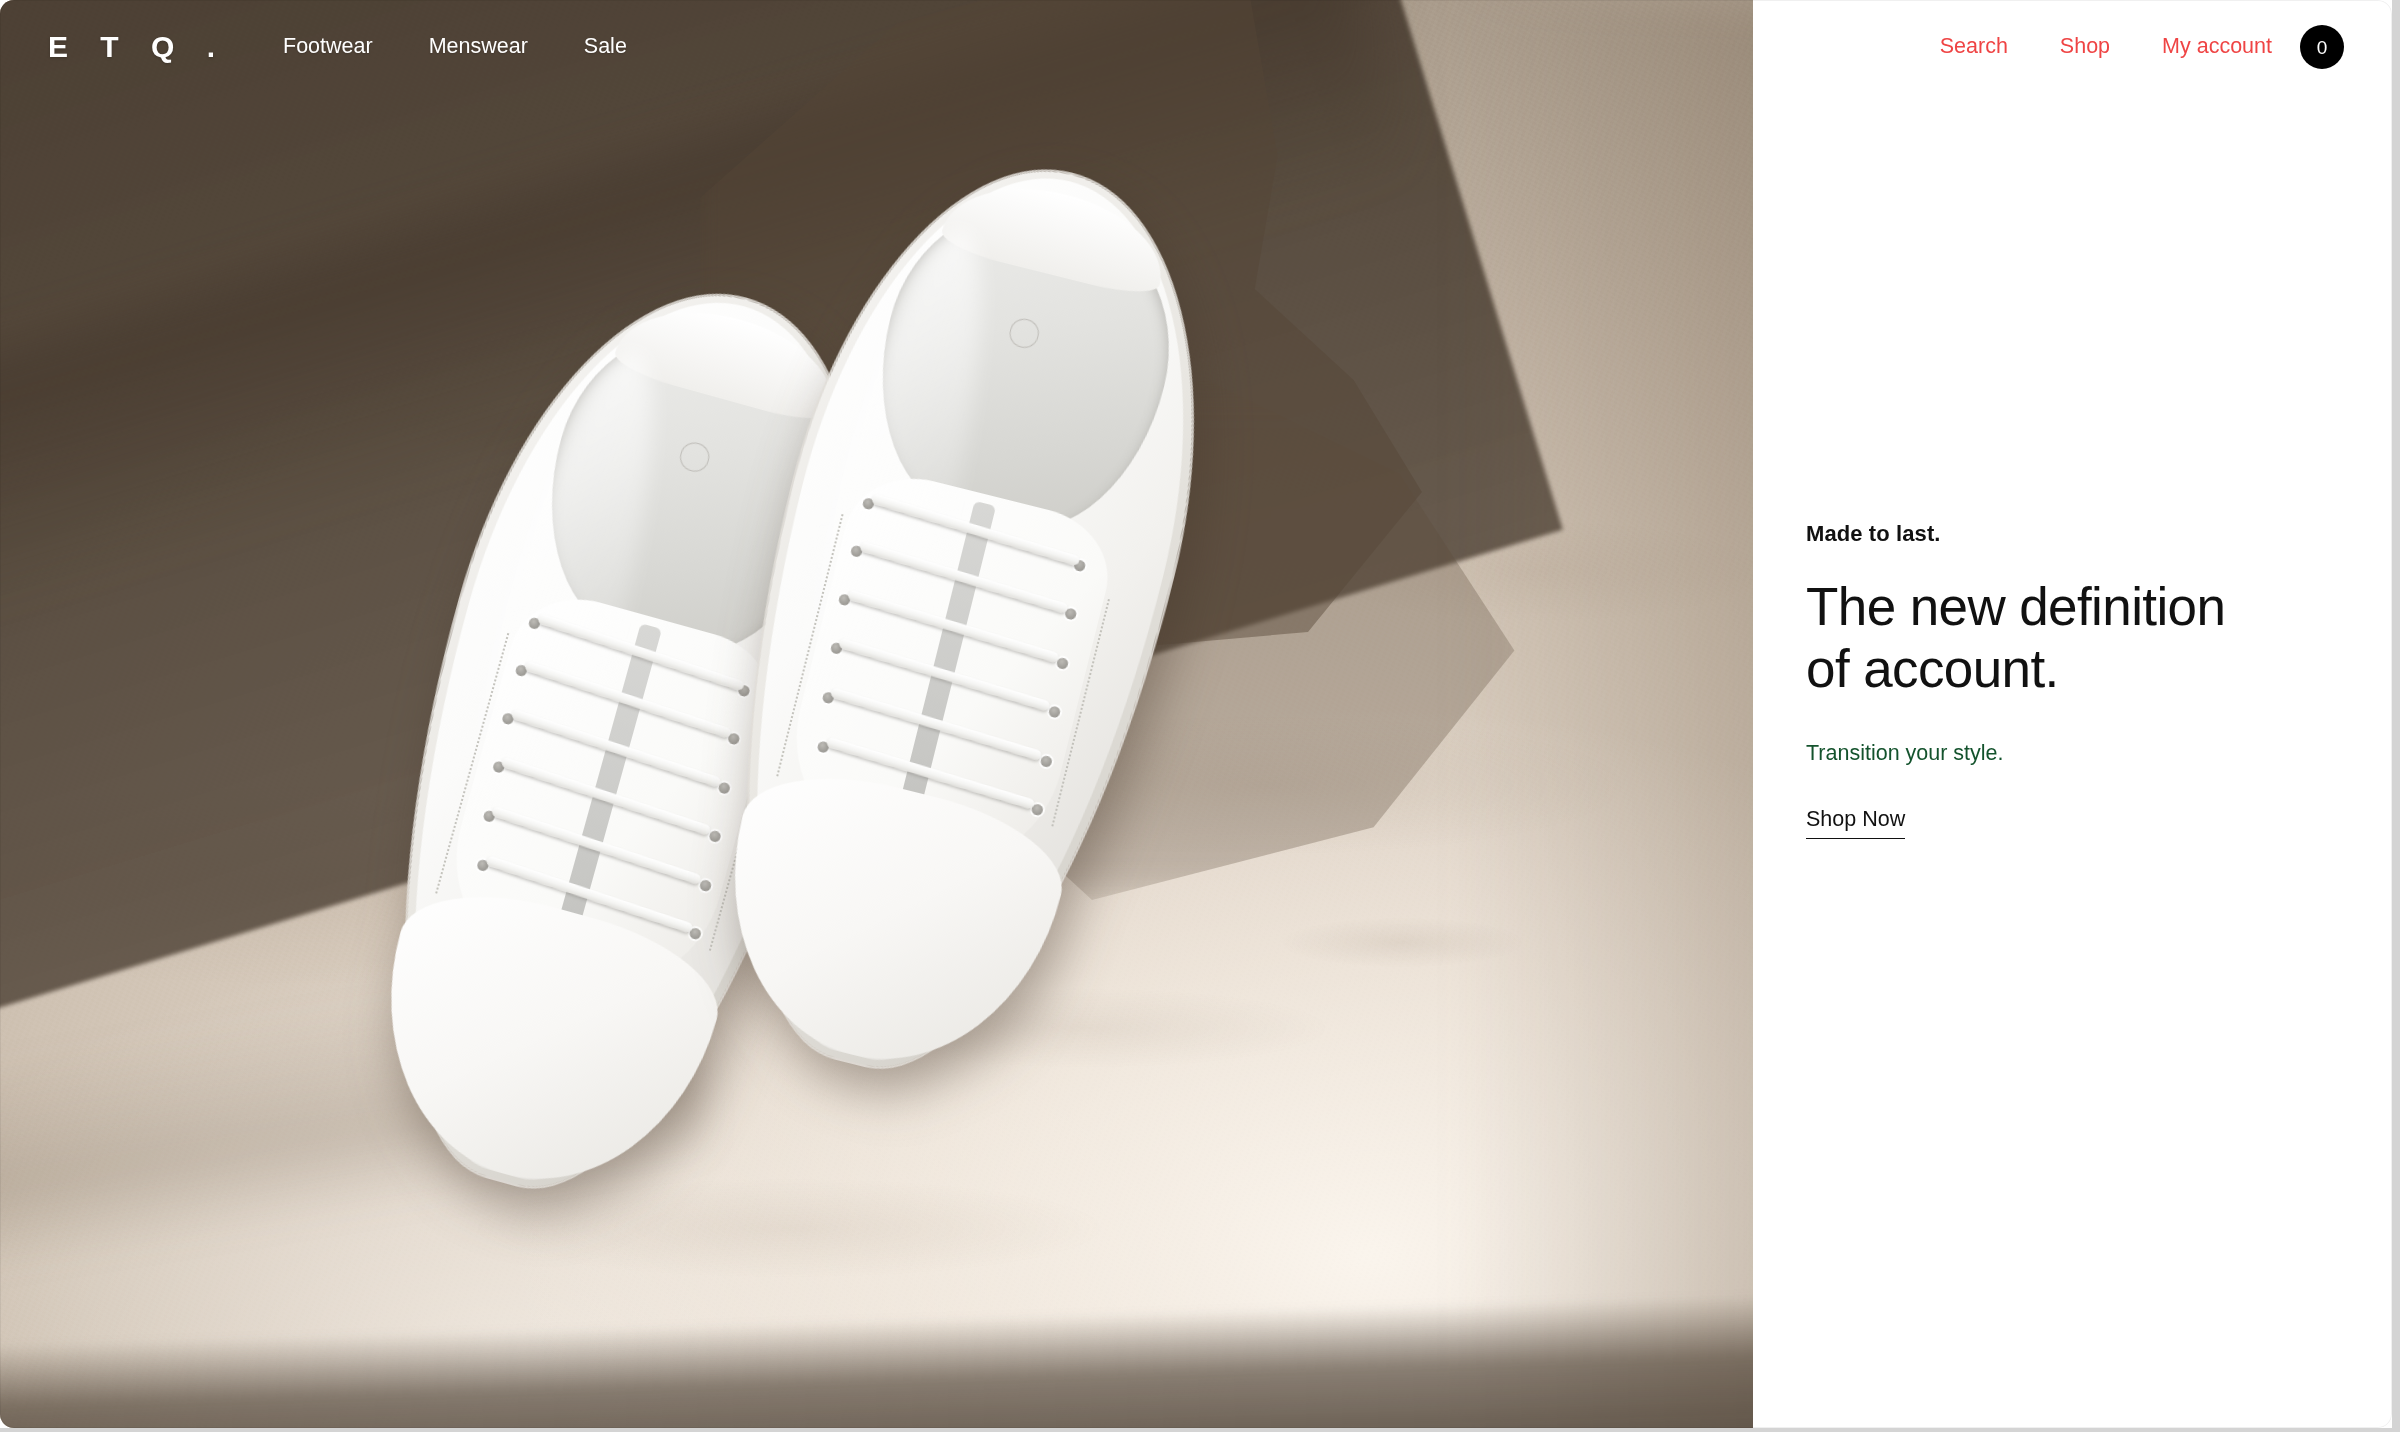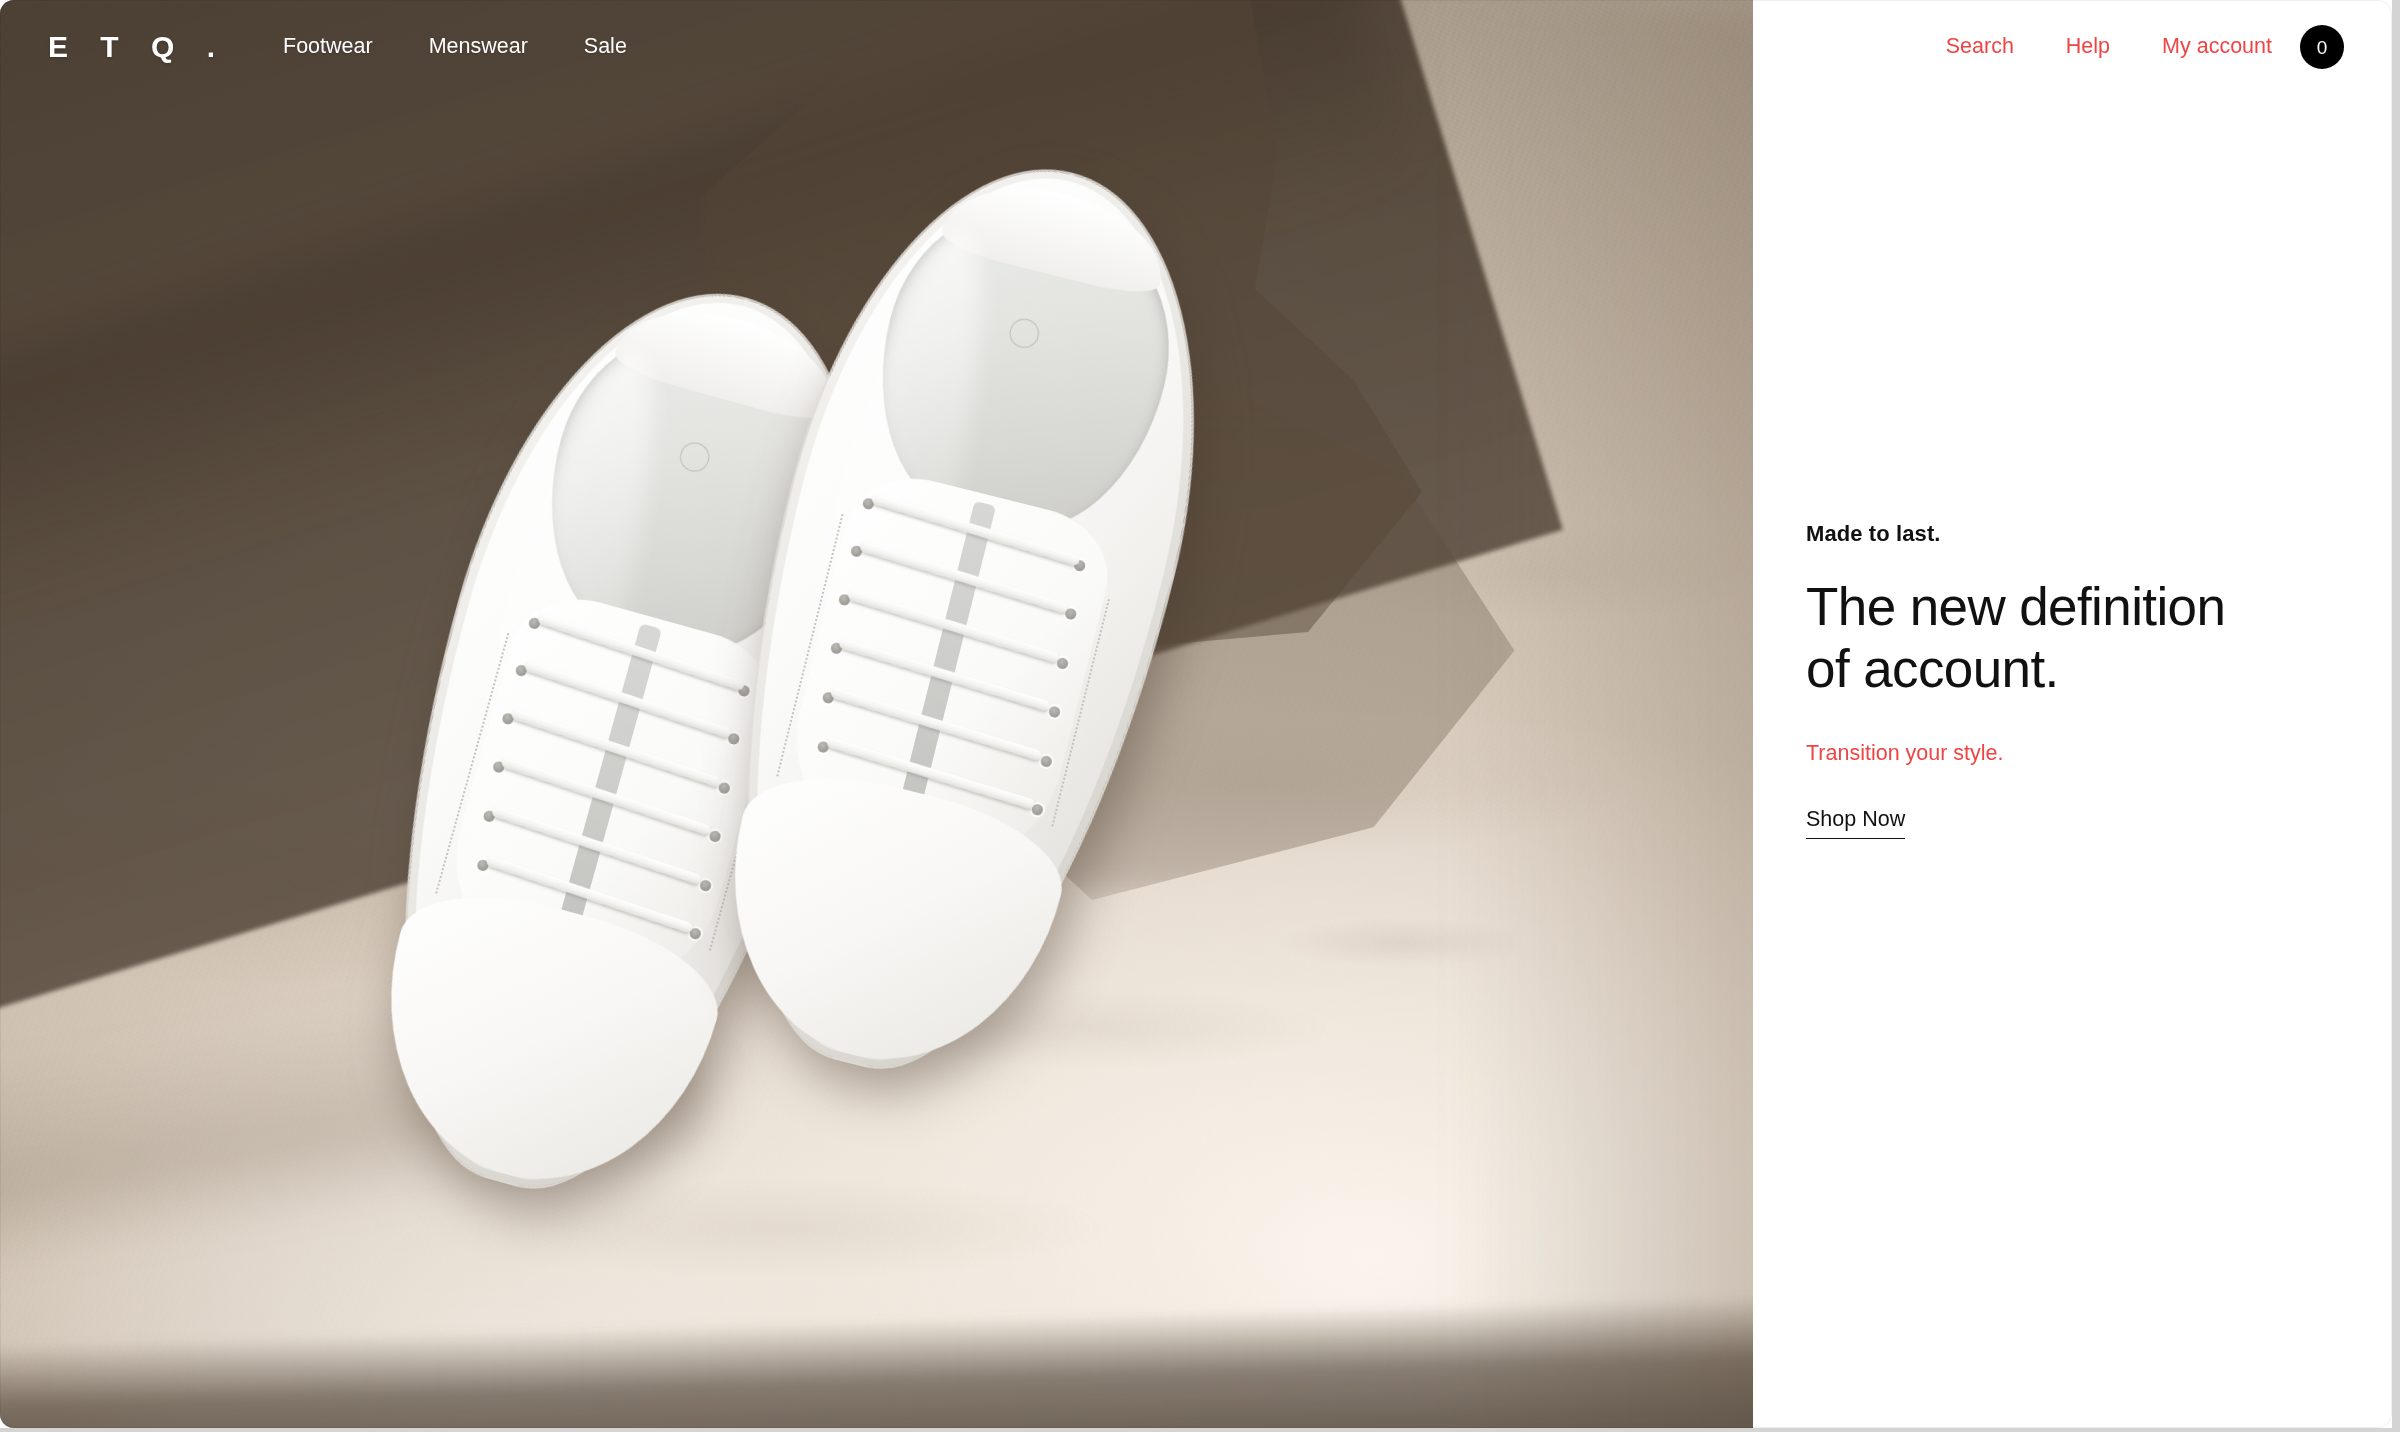--- a/index.html
+++ b/index.html
@@ -338,21 +338,21 @@
     margin-top:28px;
     font-size:53px;
     font-weight:400;
     color:#111111;
     line-height:1.17;
     letter-spacing:-.6px;
   }
   .subcopy{
     margin-top:40px;
     font-size:21.5px;
-    color:#ef4444;
+    color:#14532d;
     line-height:1.3;
   }
   .cta-wrap{ margin-top:40px; }
   .cta{
     display:inline-block;
     font-size:21.5px;
     color:#111111;
     text-decoration:none;
     border-bottom:1.5px solid #111111;
     padding-bottom:5px;
@@ -500,21 +500,21 @@
       <div class="brand">E T Q .</div>
 
       <nav class="nav-left">
         <a href="#">Footwear</a>
         <a href="#">Menswear</a>
         <a href="#">Sale</a>
       </nav>
 
       <nav class="nav-right">
         <a href="#">Search</a>
-        <a href="#">Help</a>
+        <a href="#">Shop</a>
         <a href="#">My account</a>
       </nav>
 
       <div class="cart-badge">0</div>
     </div>
 
     <div class="frame-edge"></div>
   </div>
 
   <div class="right-rail"></div>

